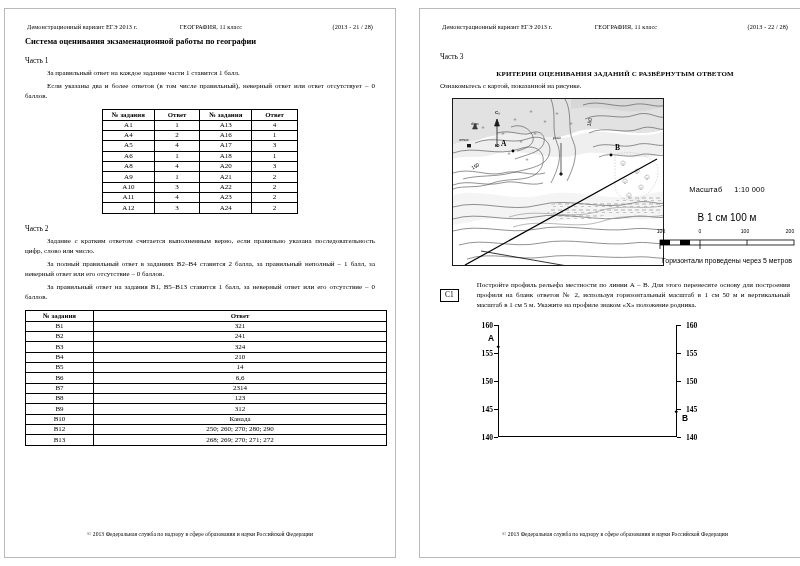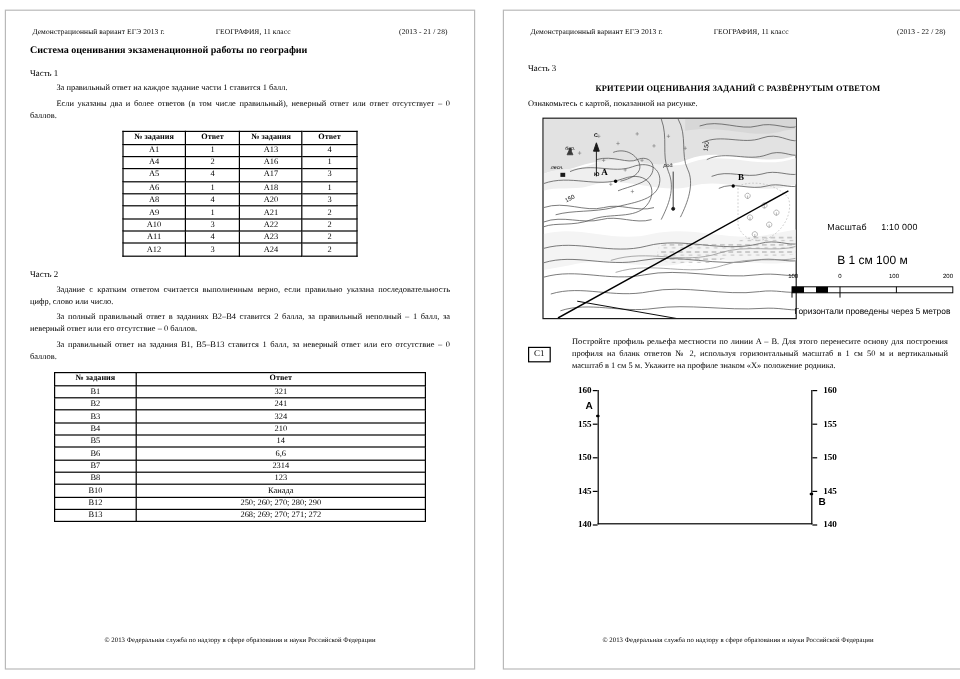--- a/index.html
+++ b/index.html
@@ -76,21 +76,21 @@
     border: 1px solid #000;
     text-align: center;
     padding: 0.3px 2px;
     line-height: 1.25;
     font-weight: normal;
   }
   table.ans th { font-weight: bold; font-size: 6.8px; }
   table#table-a { width: 196px; }
   table#table-a th.c-num, table#table-a td.c-num { width: 52px; }
   table#table-a th.c-ans, table#table-a td.c-ans { width: 46px; }
-  table#table-b { width: 310px; }
+  table#table-b { width: 362px; }
   table#table-b th.c-num, table#table-b td.c-num { width: 68px; }
   #map-figure {
     position: relative;
     width: 212px;
     height: 168px;
     margin: 7px 0 0 12px;
     border: 1px solid #1a1a1a;
     background: #fff;
     overflow: hidden;
   }
@@ -334,20 +334,24 @@
             <td class="c-num">B6</td>
             <td>6,6</td>
           </tr>
           <tr>
             <td class="c-num">B7</td>
             <td>2314</td>
           </tr>
           <tr>
             <td class="c-num">B8</td>
             <td>123</td>
+          </tr>
+          <tr>
+            <td class="c-num">B9</td>
+            <td>312</td>
           </tr>
           <tr>
             <td class="c-num">B10</td>
             <td>Канада</td>
           </tr>
           <tr>
             <td class="c-num">B12</td>
             <td>250; 260; 270; 280; 290</td>
           </tr>
           <tr>

